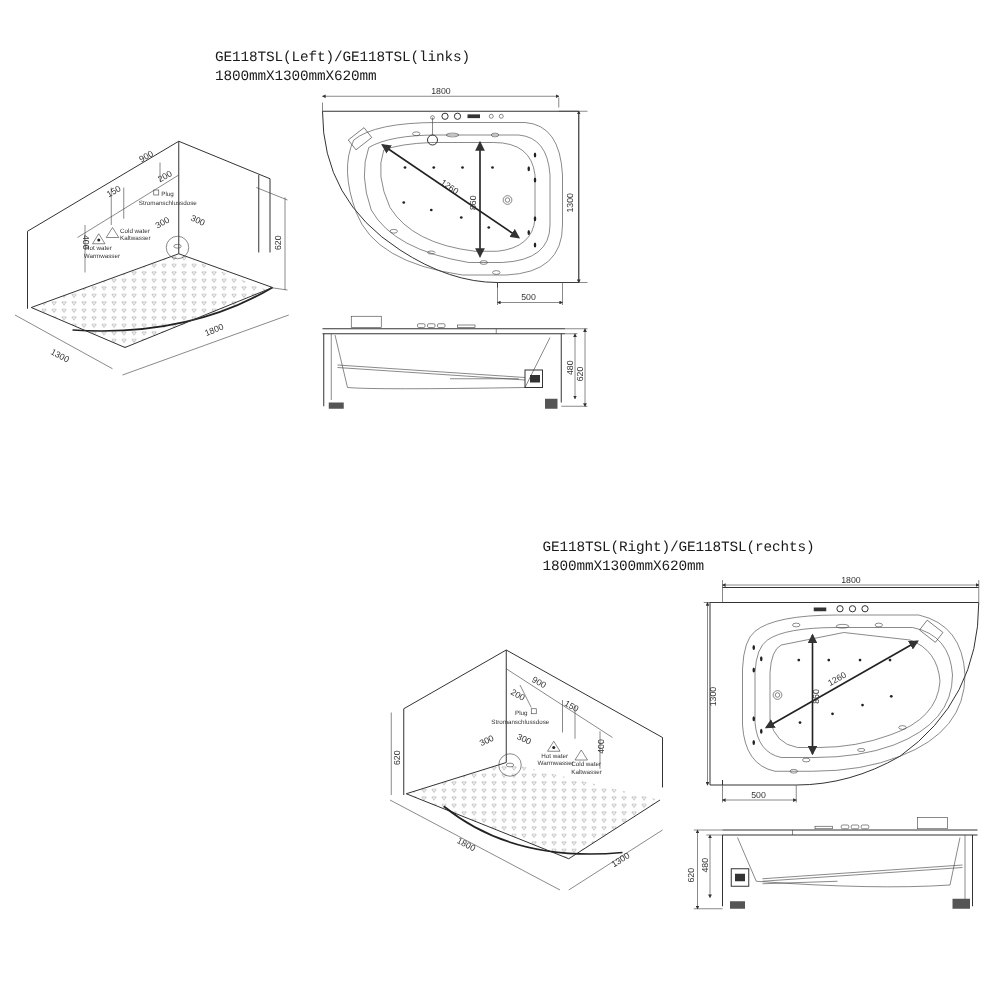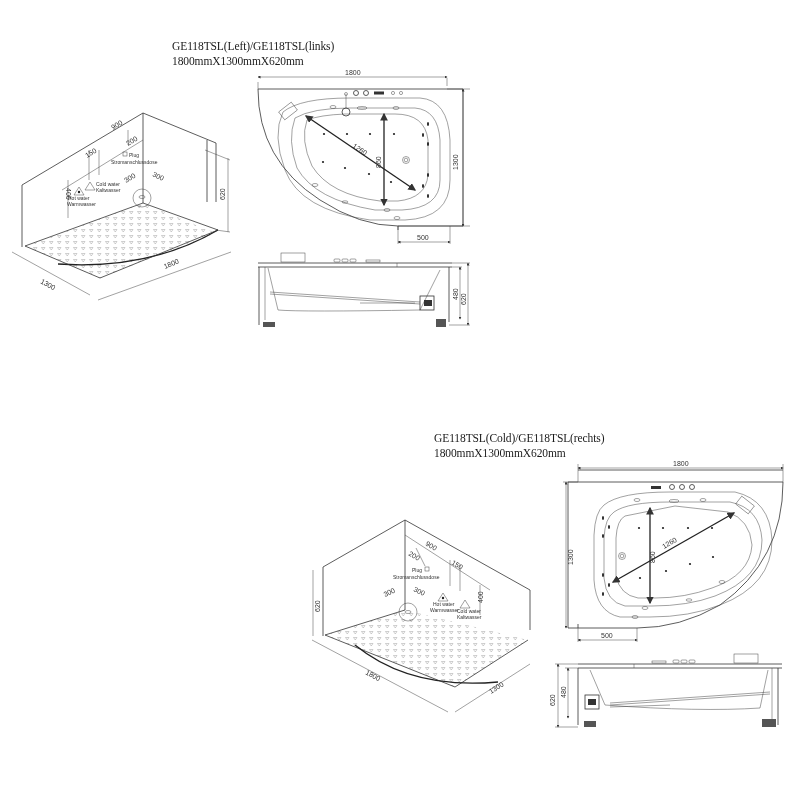--- a/index.html
+++ b/index.html
@@ -1,34 +1,34 @@
 <!DOCTYPE html>
 <html><head>
 <meta charset="utf-8">
 <style>
   html, body { margin:0; padding:0; background:#ffffff; }
   body { width:800px; height:800px; position:relative; overflow:hidden; font-family:"Liberation Sans", sans-serif; color:#222; }
-  .title { position:absolute; font-family:Liberation Serif, serif; font-size:11.5px; line-height:15px; color:#1a1a1a; letter-spacing:-0.1px; }
+  .title { position:absolute; font-family:Liberation Mono, monospace; font-size:11.5px; line-height:15px; color:#1a1a1a; letter-spacing:-0.1px; }
   .title div { white-space:nowrap; }
   svg { position:absolute; left:0; top:0; }
   .dim { font-family:"Liberation Sans", sans-serif; font-size:7px; fill:#333; }
   .lbl { font-family:"Liberation Sans", sans-serif; font-size:5px; fill:#333; }
   .ln { stroke:#333; stroke-width:0.8; fill:none; }
   .thin { stroke:#444; stroke-width:0.5; fill:none; }
   .thick { stroke:#222; stroke-width:1.3; fill:none; }
 </style>
 </head>
 <body>
 
 <div class="title" style="left:172px; top:39px;">
   <div>GE118TSL(Left)/GE118TSL(links)</div>
   <div>1800mmX1300mmX620mm</div>
 </div>
 <div class="title" style="left:434px; top:431px;">
-  <div>GE118TSL(Cold)/GE118TSL(rechts)</div>
+  <div>GE118TSL(Right)/GE118TSL(rechts)</div>
   <div>1800mmX1300mmX620mm</div>
 </div>
 
 <svg width="800" height="800" viewBox="0 0 800 800">
   <defs>
     <marker id="ar" markerWidth="6" markerHeight="6" refX="5" refY="3" orient="auto">
       <path d="M0,0 L6,3 L0,6 z" fill="#333"></path>
     </marker>
     <marker id="al" markerWidth="6" markerHeight="6" refX="1" refY="3" orient="auto">
       <path d="M6,0 L0,3 L6,6 z" fill="#333"></path>

